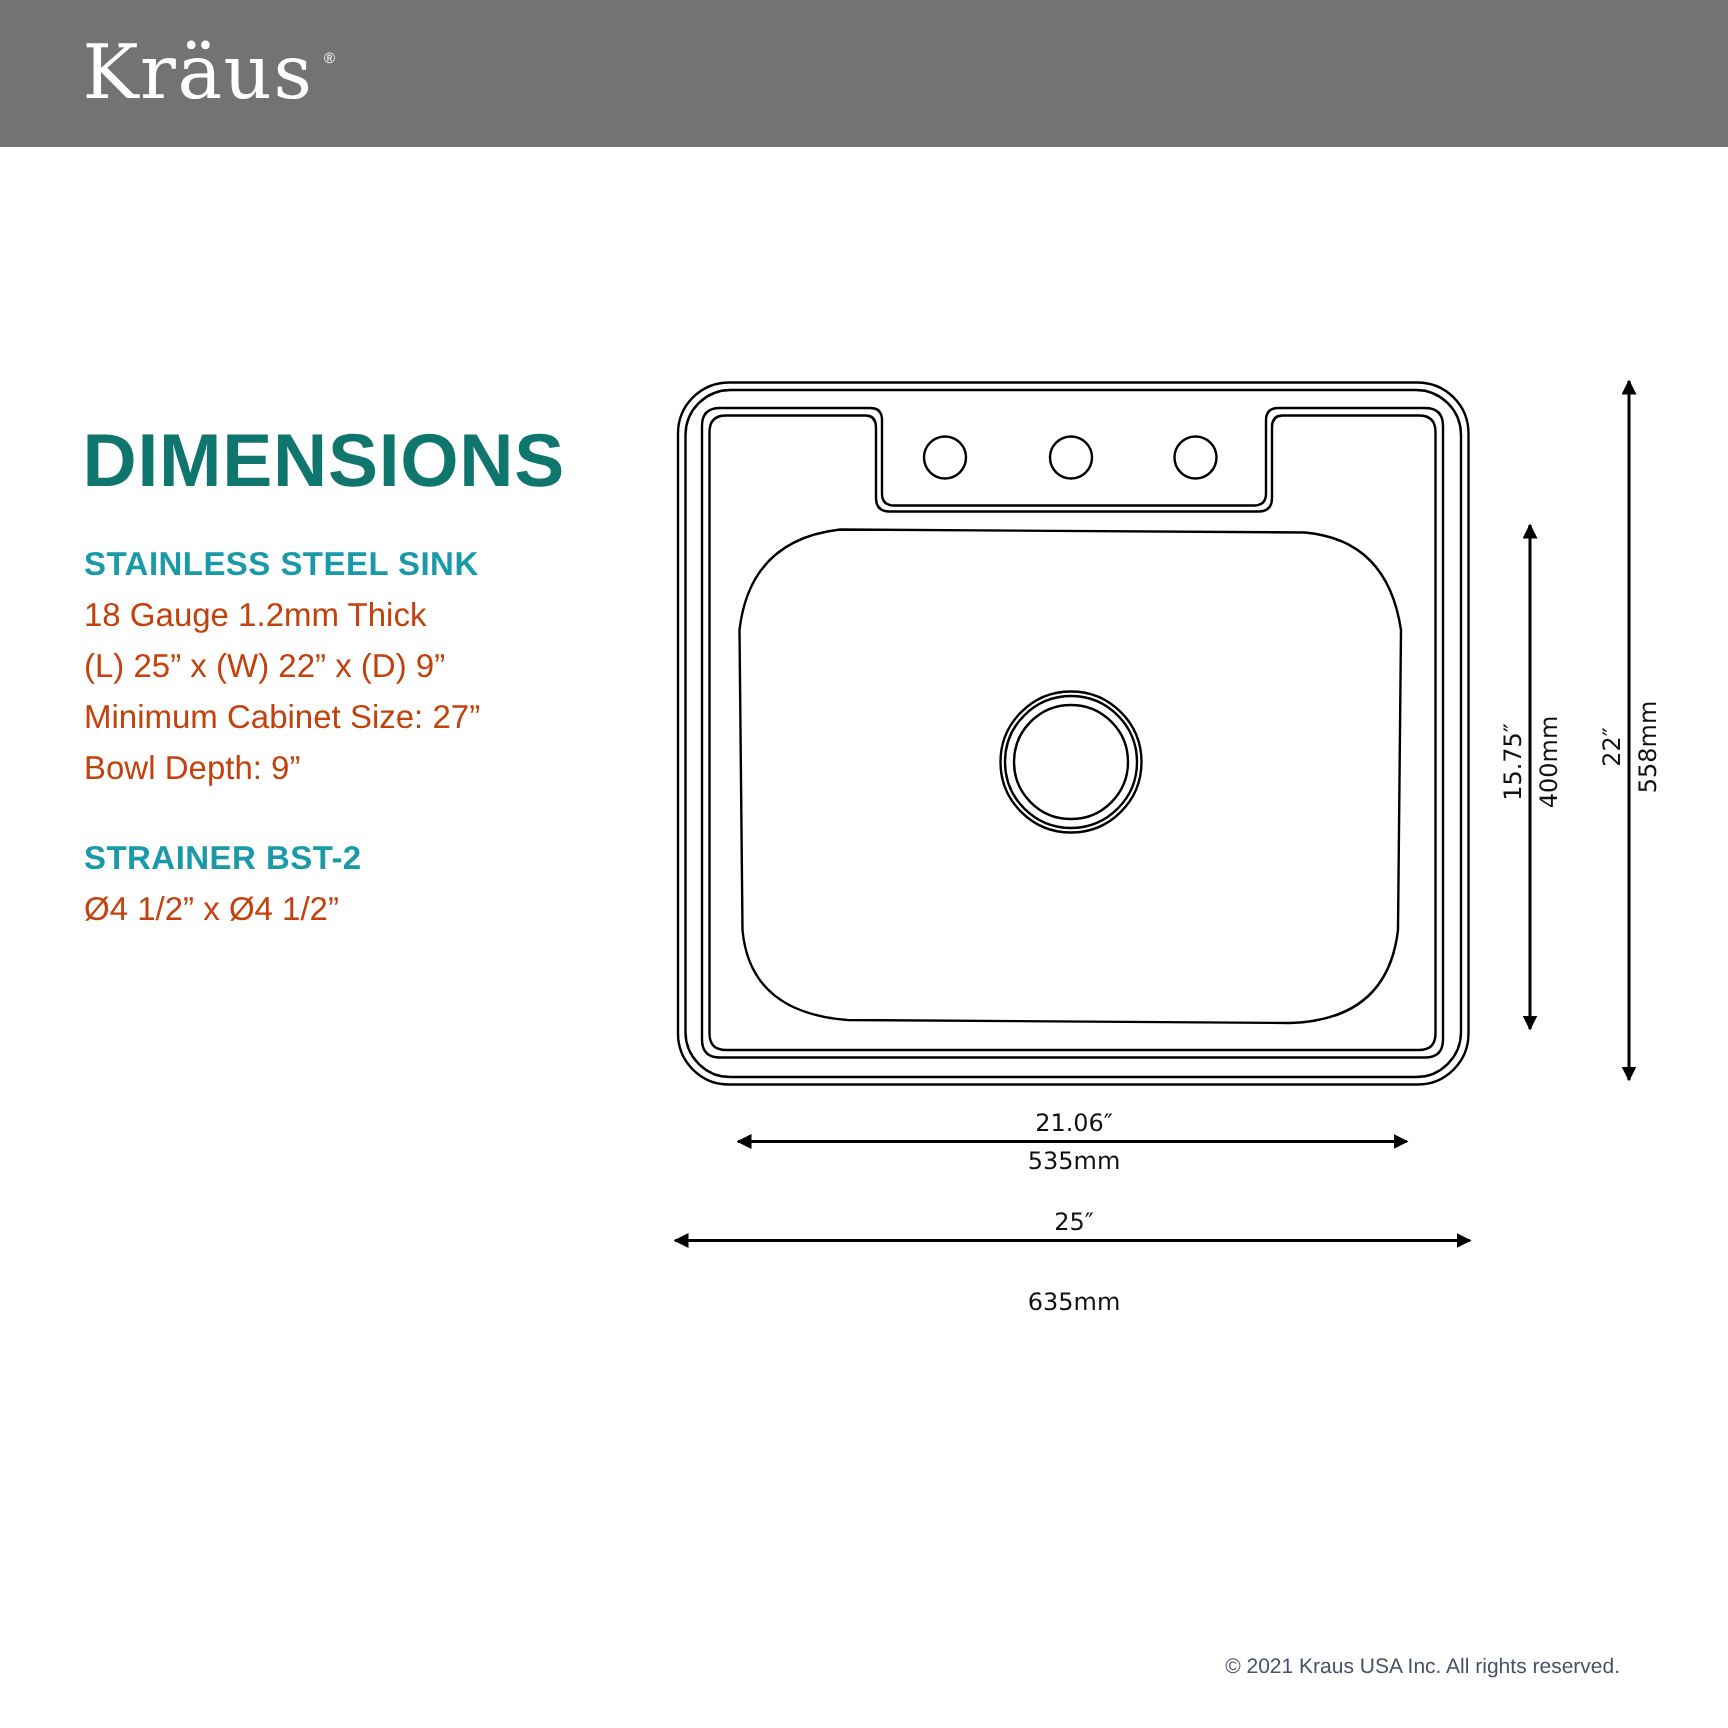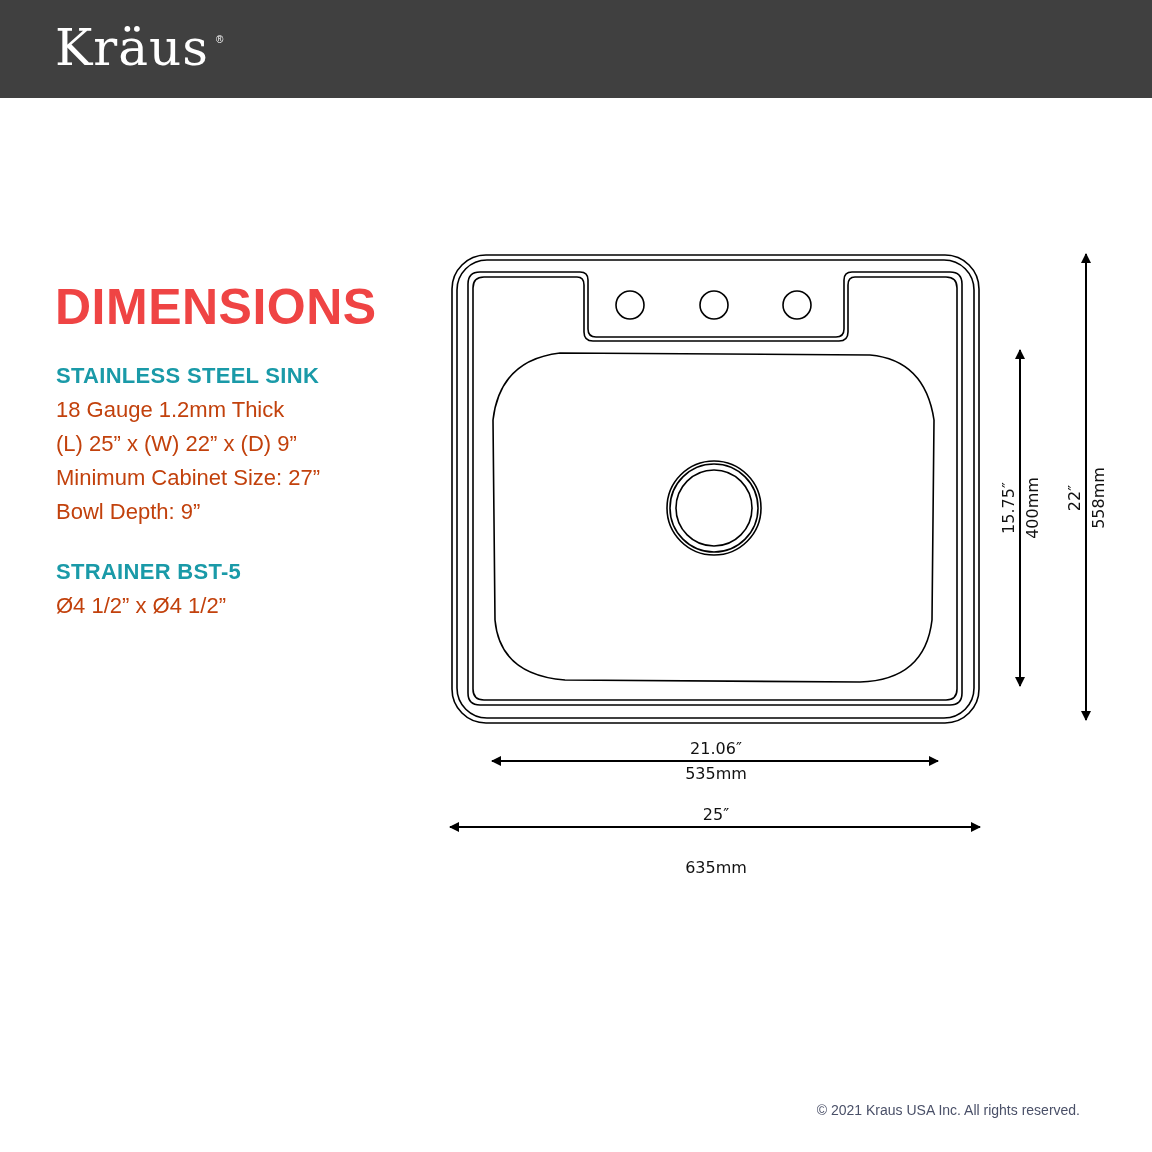--- a/index.html
+++ b/index.html
@@ -1,41 +1,41 @@
 <!DOCTYPE html>
 <html><head>
   <meta charset="utf-8">
   <style>
     * { margin: 0; padding: 0; box-sizing: border-box; }
     html, body { width: 1152px; height: 1152px; background: #ffffff; overflow: hidden; }
     body { position: relative; font-family: "Liberation Sans", sans-serif; color: #111; }
 
     .header {
       position: absolute; left: 0; top: 0; width: 1152px; height: 98px;
-      background: #404040;
+      background: #737373;
     }
     .logo {
       position: absolute; left: 55px; top: 18px;
       font-family: "DejaVu Serif", serif; font-size: 50px; color: #ffffff;
       letter-spacing: 1px; line-height: 60px;
     }
     .logo-reg {
       position: absolute; left: 216px; top: 34px;
       font-size: 10px; color: #fff; font-family: "Liberation Sans", sans-serif;
     }
     .model {
       position: absolute; right: 36px; top: 30px;
       font-size: 38px; color: #ffffff; line-height: 46px; white-space: nowrap;
     }
     .model .model-label { font-weight: normal; }
     .model .model-num { font-weight: bold; }
 
     .title {
       position: absolute; left: 55px; top: 278px;
-      font-size: 50px; font-weight: bold; color: #ef4444; letter-spacing: 0.5px;
+      font-size: 50px; font-weight: bold; color: #0f766e; letter-spacing: 0.5px;
     }
     .section-head {
       position: absolute; left: 56px;
       font-size: 22px; font-weight: bold; color: #1a9aa8; letter-spacing: 0.3px;
     }
     .spec {
       position: absolute; left: 56px;
       font-size: 22px; color: #c2410c; white-space: nowrap;
     }
 
@@ -64,21 +64,21 @@
 </div>
 
 <div class="title">DIMENSIONS</div>
 
 <div class="section-head" style="top:363px;text-align:right;">STAINLESS STEEL SINK</div>
 <div class="spec" style="top:397px;">18 Gauge 1.2mm Thick</div>
 <div class="spec" style="top:431px;">(L) 25” x (W) 22” x (D) 9”</div>
 <div class="spec" style="top:465px;">Minimum Cabinet Size: 27”</div>
 <div class="spec" style="top:499px;">Bowl Depth: 9”</div>
 
-<div class="section-head" style="top:559px;">STRAINER BST-5</div>
+<div class="section-head" style="top:559px;">STRAINER BST-2</div>
 <div class="spec" style="top:593px;">Ø4 1/2” x Ø4 1/2”</div>
 
 <svg class="drawing" viewBox="0 0 1152 1152">
   <defs>
     <marker id="arr" viewBox="0 0 10 10" refX="9" refY="5" markerWidth="10" markerHeight="10" orient="auto-start-reverse" markerUnits="userSpaceOnUse">
       <path d="M0,0 L10,5 L0,10 z" fill="#000"></path>
     </marker>
   </defs>
   <g fill="none" stroke="#000" stroke-width="1.6">
 

